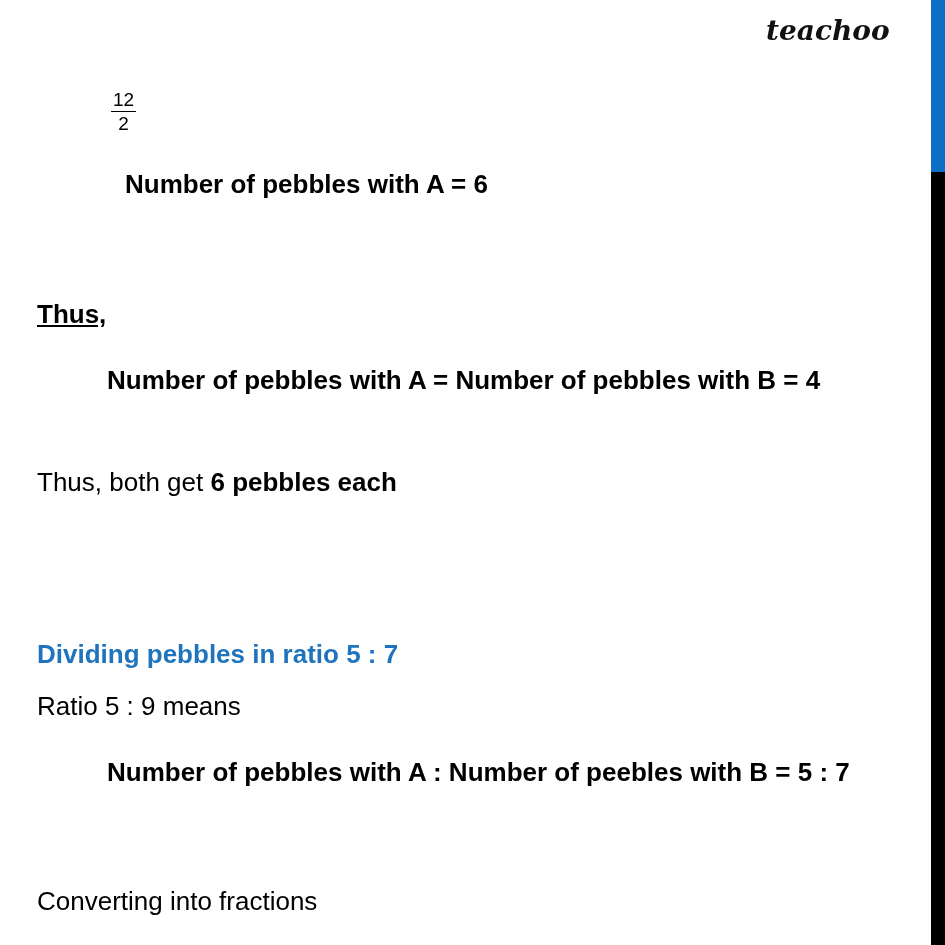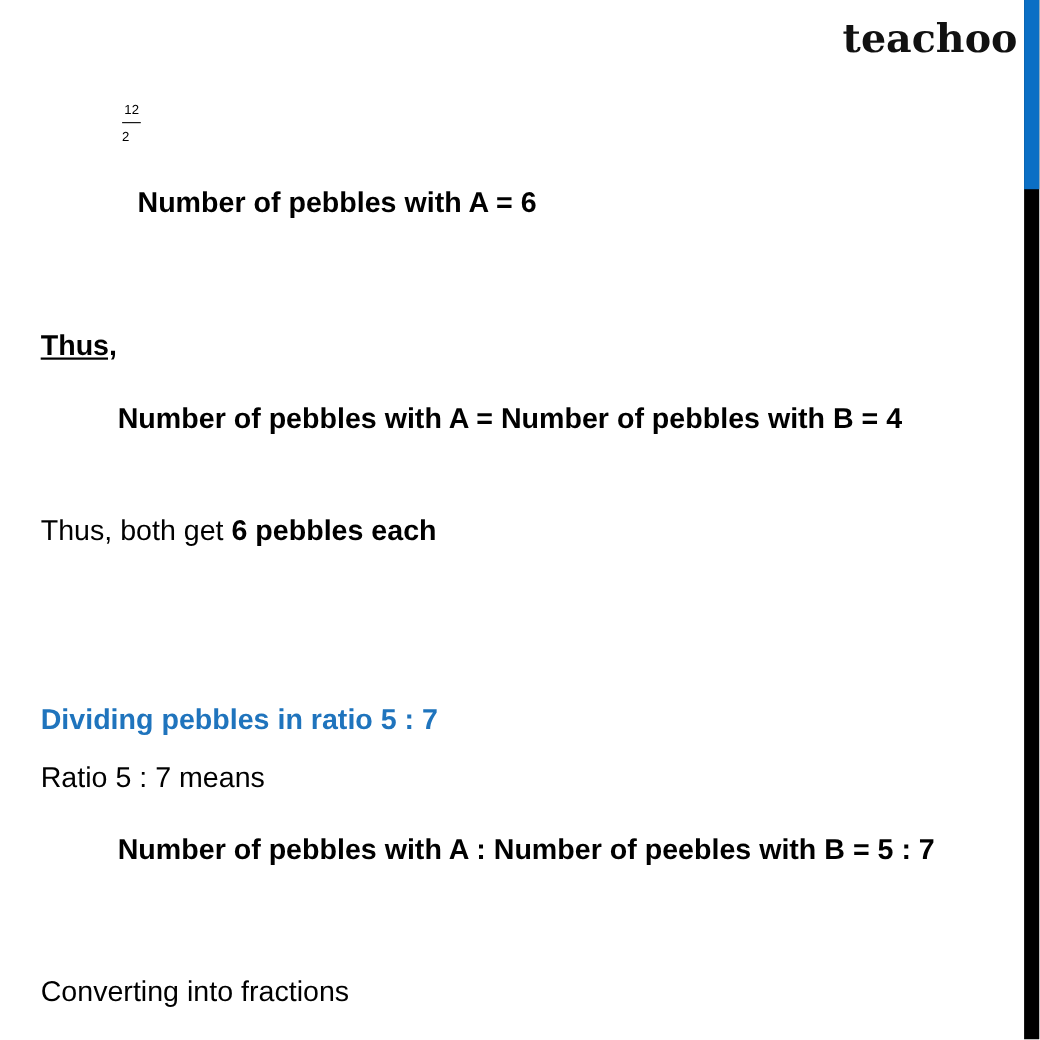--- a/index.html
+++ b/index.html
@@ -6,27 +6,27 @@
   body {
     width: 945px; height: 945px; position: relative; overflow: hidden;
     background: #ffffff;
     font-family: "Liberation Sans", "DejaVu Sans", sans-serif;
     color: #000;
   }
   .side-bar { position: absolute; left: 931px; top: 0; width: 14px; height: 945px; background: #000; }
   .side-bar .accent { position: absolute; left: 0; top: 0; width: 14px; height: 172px; background: #0b6fc5; }
   .logo {
     position: absolute; left: 766px; top: 14px;
-    font-family: "DejaVu Serif", serif; font-weight: bold;
-    font-size: 36px; letter-spacing: 0px; color: #111; text-align: right;
+    font-family: "DejaVu Serif", serif; font-style: italic; font-weight: bold;
+    font-size: 28px; letter-spacing: 0px; color: #111; text-align: right;
   }
   .line { position: absolute; font-size: 26px; white-space: nowrap; line-height: 32px; }
   .b { font-weight: bold; }
   .blue { color: #1f74bd; font-weight: bold; }
-  .frac { display: inline-block; vertical-align: middle; text-align: left; font-size: 12px; line-height: 20px; margin-left: 4px; position: relative; top: -2px; }
+  .frac { display: inline-block; vertical-align: middle; text-align: center; font-size: 19px; line-height: 20px; margin-left: 4px; position: relative; top: -2px; }
   .frac .num { display: block; border-bottom: 1.5px solid #000; padding: 0 2px 1px 2px; }
   .frac .den { display: block; padding-top: 2px; }
 </style>
 </head>
 <body>
 
 <div class="side-bar">
   <div class="accent"></div>
 </div>
 
@@ -44,17 +44,17 @@
 <div class="line b" style="left:37px; top:298px;text-decoration:underline;">Thus,</div>
 
 <div class="line b" style="left:107px; top:364px;">Number of pebbles with A = Number of pebbles with B = 4</div>
 
 <div class="line" style="left:37px; top:466px;">
   <span>Thus, both get </span><span class="b">6 pebbles each</span>
 </div>
 
 <div class="line blue" style="left:37px; top:638px;">Dividing pebbles in ratio 5 : 7</div>
 
-<div class="line" style="left:37px; top:690px;">Ratio 5 : 7 means</div>
+<div class="line" style="left:37px; top:690px;">Ratio 5 : 9 means</div>
 
 <div class="line b" style="left:107px; top:756px;">Number of pebbles with A : Number of peebles with B = 5 : 7</div>
 
 <div class="line" style="left:37px; top:885px;">Converting into fractions</div>
 
 </body></html>

